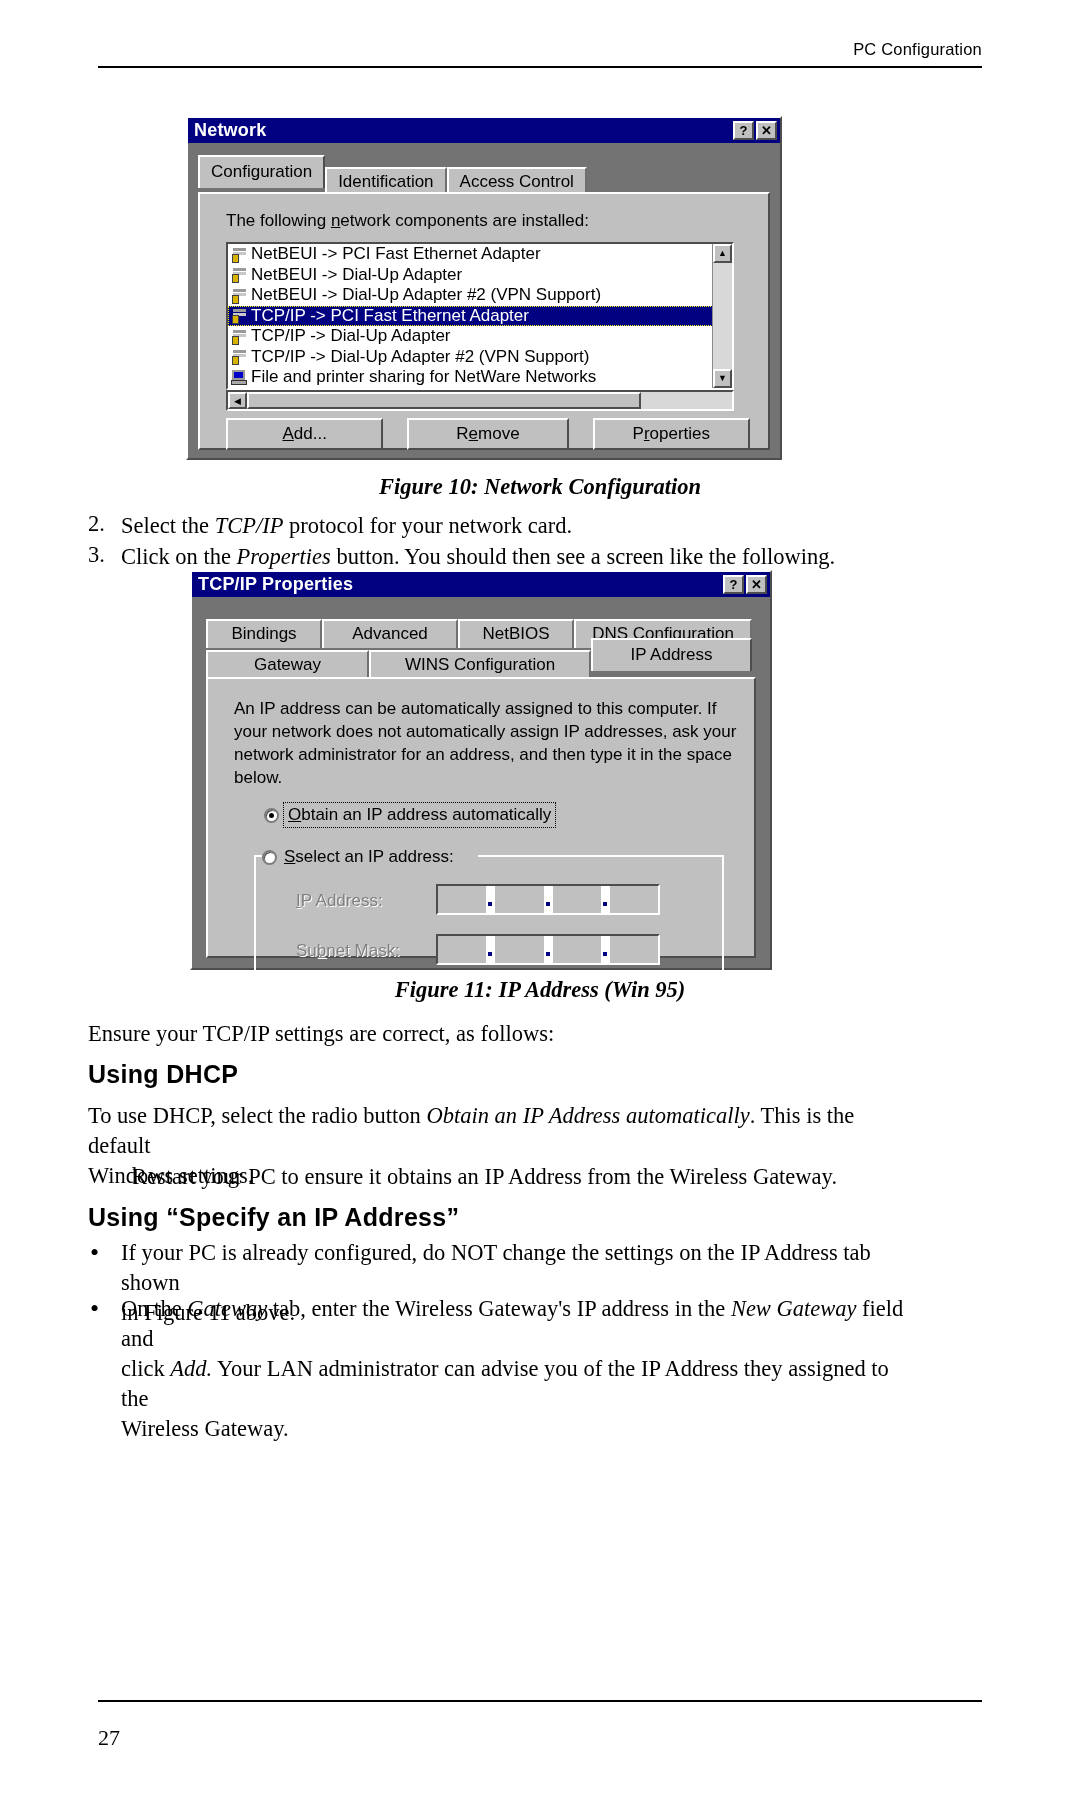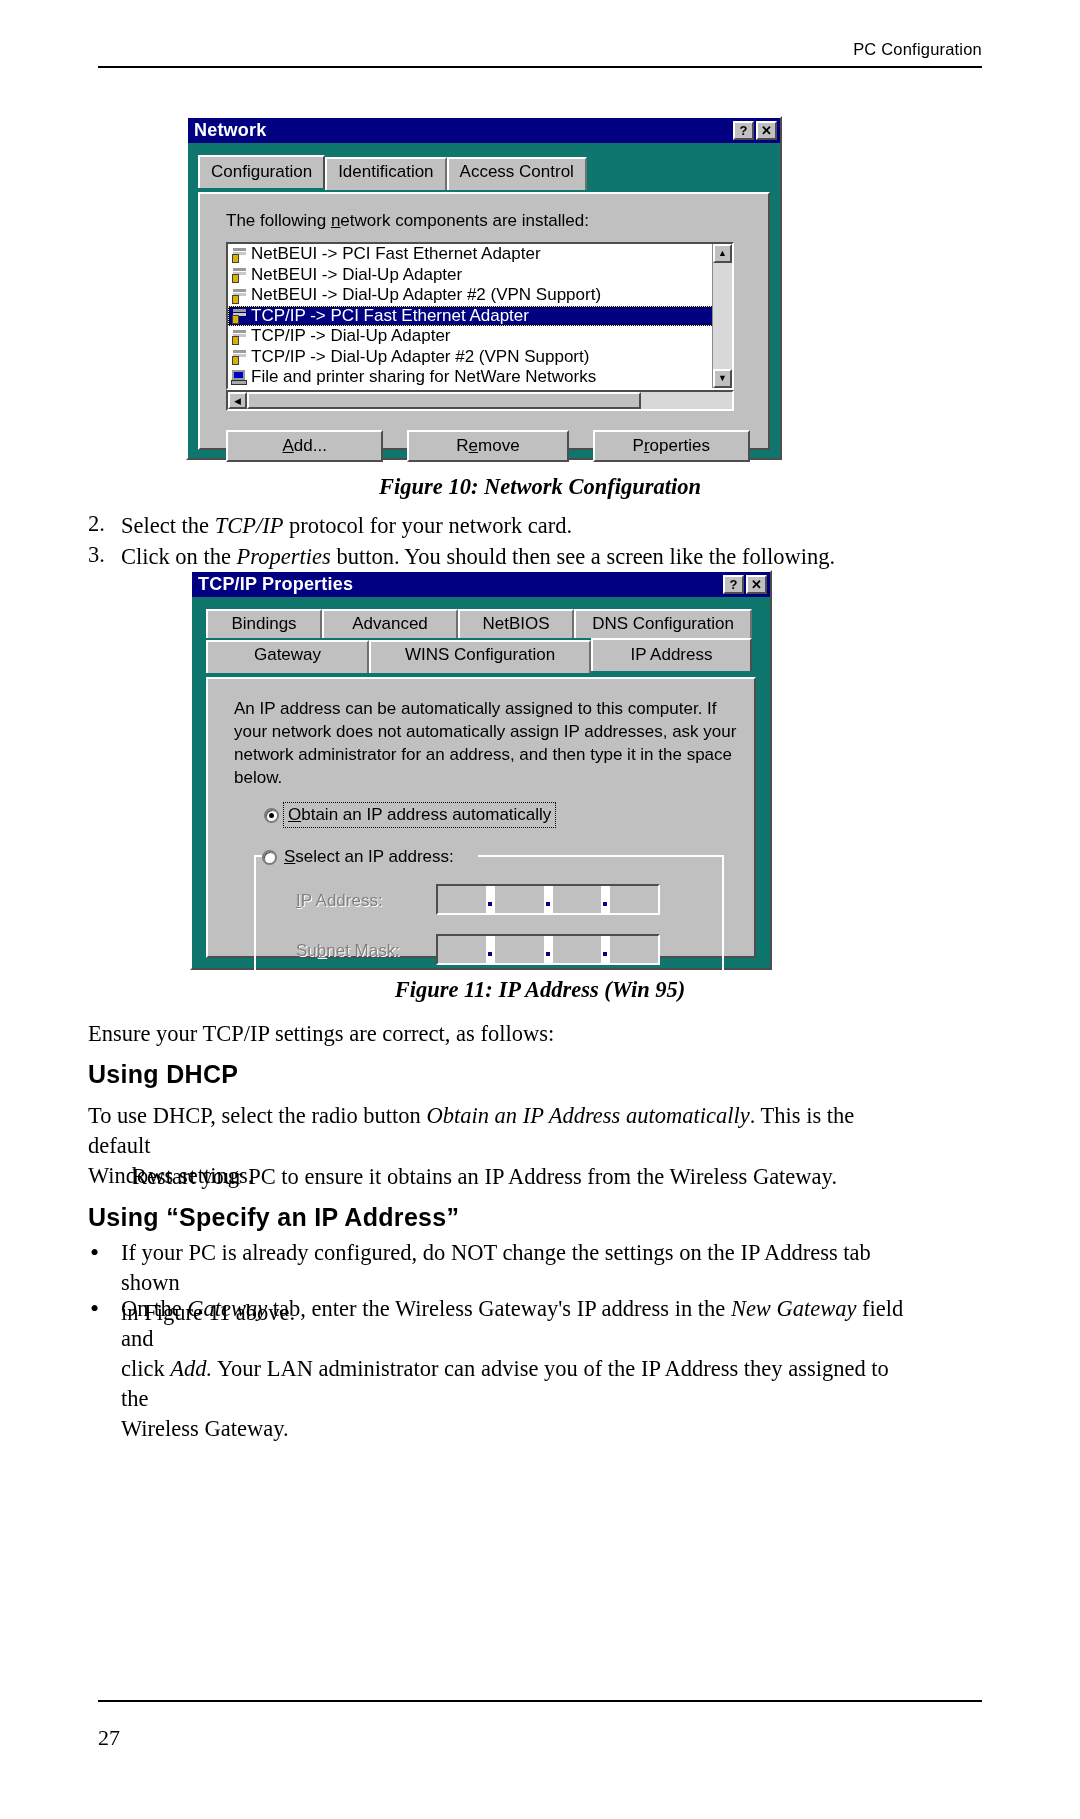--- a/index.html
+++ b/index.html
@@ -56,21 +56,21 @@
   .footer-text {
     text-align: left;
     font-family: "Liberation Serif", serif;
     font-size: 22px;
     padding-top: 23px;
   }
 
   
   .win-dialog {
     position: absolute;
-    background: #0f766e;
+    background: #737373;
     box-sizing: border-box;
     border-top: 2px solid #ffffff;
     border-left: 2px solid #ffffff;
     border-right: 2px solid #4d4d4d;
     border-bottom: 2px solid #4d4d4d;
     font-family: "Liberation Sans", sans-serif;
   }
   .win-titlebar {
     background: #000080;
     color: #ffffff;
@@ -108,21 +108,21 @@
   .tab {
     background: #c0c0c0;
     border-top: 2px solid #ffffff;
     border-left: 2px solid #ffffff;
     border-right: 2px solid #707070;
     box-sizing: border-box;
     padding: 3px 11px 4px 11px;
     font-size: 17px;
     white-space: nowrap;
     position: relative;
-    top: 2px;
+    top: 12px;
   }
   .tab.selected {
     background: #c0c0c0;
     top: 0;
     padding-top: 5px;
     padding-bottom: 6px;
     z-index: 5;
     border-right: 2px solid #4d4d4d;
   }
 
@@ -460,21 +460,21 @@
           <div class="sb-btn bottom">▼</div>
         </div>
       </div>
 
       <div class="hscroll-wrap" style="position:absolute; left:26px; top:196px; width:508px;">
         <div class="hs-btn">◀</div>
         <div class="hs-thumb" style="width:394px;"></div>
         <div class="hs-track"></div>
       </div>
 
-      <div style="position:absolute; left:26px; top:236px; width:524px; display:flex; gap:24px;">
+      <div style="position:absolute; left:26px; top:224px; width:524px; display:flex; gap:24px;">
         <div class="pbtn" style="width:167px;">
           <span><span></span><u class="mn">A</u><span>dd...</span></span>
         </div>
         <div class="pbtn" style="width:171px;">
           <span><span>R</span><u class="mn">e</u><span>move</span></span>
         </div>
         <div class="pbtn" style="width:167px;">
           <span><span>P</span><u class="mn">r</u><span>operties</span></span>
         </div>
       </div>

